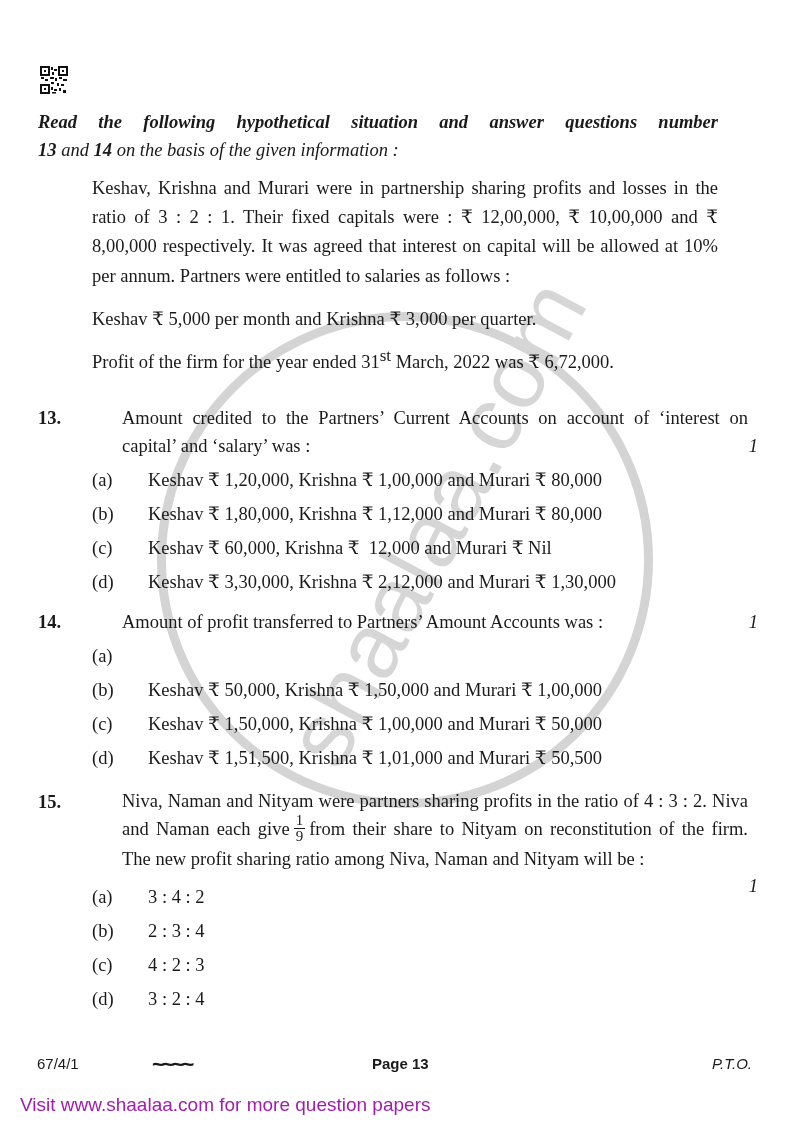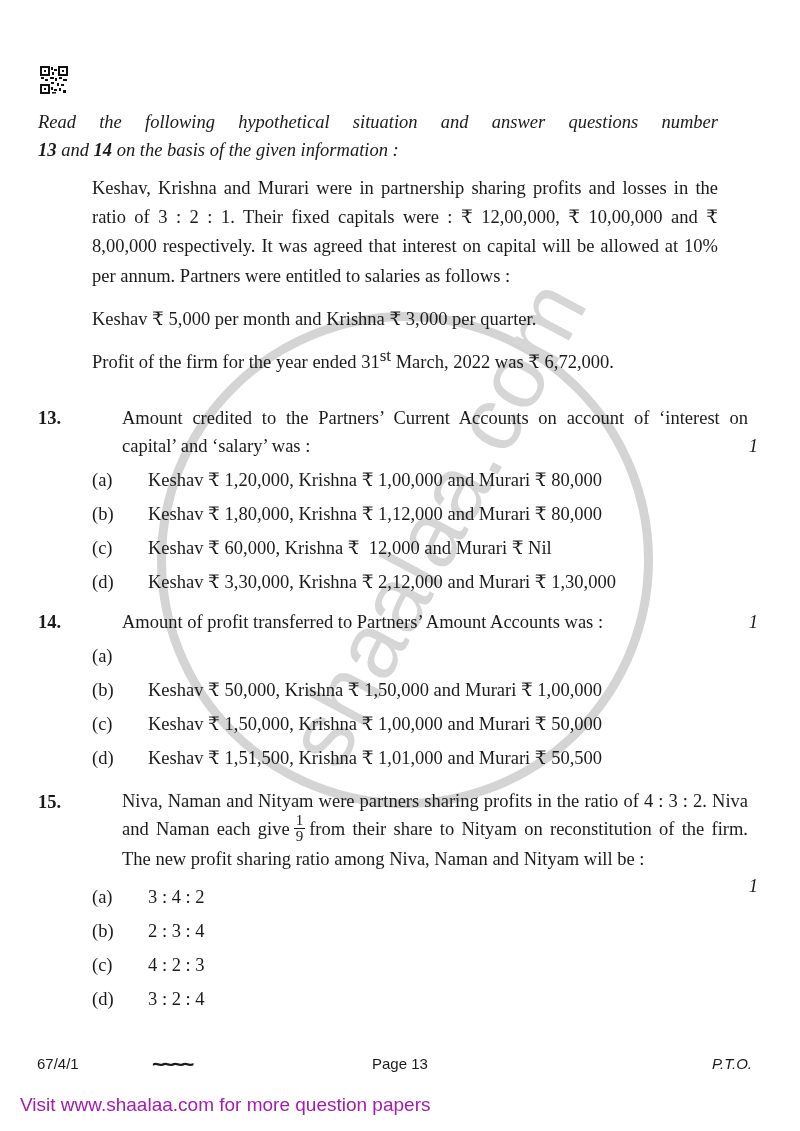--- a/index.html
+++ b/index.html
@@ -27,21 +27,21 @@
       letter-spacing: 1px; white-space: nowrap;
     }
 
     .content { position: absolute; left: 0; top: 0; width: 800px; z-index: 1; }
 
     .intro {
       position: absolute; left: 38px; width: 680px; top: 108px;
       font-style: italic; font-size: 18.5px; line-height: 28px;
       text-align: justify; text-align-last: left;
     }
-    .intro .line1 { display: block; text-align: justify; text-align-last: justify; }
+    .intro .line1 { display: block; text-align: justify; text-align-last: justify; font-weight: bold; }
     .intro b { font-weight: bold; }
 
     .passage {
       position: absolute; left: 92px; width: 626px; top: 174px;
       font-size: 18.5px; line-height: 29.2px;
     }
     .passage p { margin: 0; text-align: justify; }
     .passage p.just { text-align-last: left; }
     .passage p.gap { margin-top: 14px; }
     sup { font-size: 17px; vertical-align: 7px; line-height: 0; }
@@ -63,21 +63,21 @@
     }
     .frac .num { display: block; border-bottom: 1px solid #1a1a1a; padding: 0 2px; }
     .frac .den { display: block; padding: 0 2px; }
 
     .footer {
       position: absolute; top: 1055px; left: 0; width: 800px; height: 22px;
       font-family: "Liberation Sans", "DejaVu Sans", sans-serif; font-size: 15px;
     }
     .footer .code { position: absolute; left: 37px; }
     .footer .wave { position: absolute; left: 152px; top: -3px; font-size: 22px; letter-spacing: -3px; font-weight: bold; }
-    .footer .pg { position: absolute; left: 372px; }
+    .footer .pg { position: absolute; left: 372px; font-weight: bold; }
     .footer .pto { position: absolute; left: 712px; font-style: italic; }
 
     .visit {
       position: absolute; top: 1094px; left: 20px;
       font-family: "Liberation Sans", "DejaVu Sans", sans-serif; font-size: 19px;
       color: #a21caf;
     }
   </style>
 </head>
 <body>

